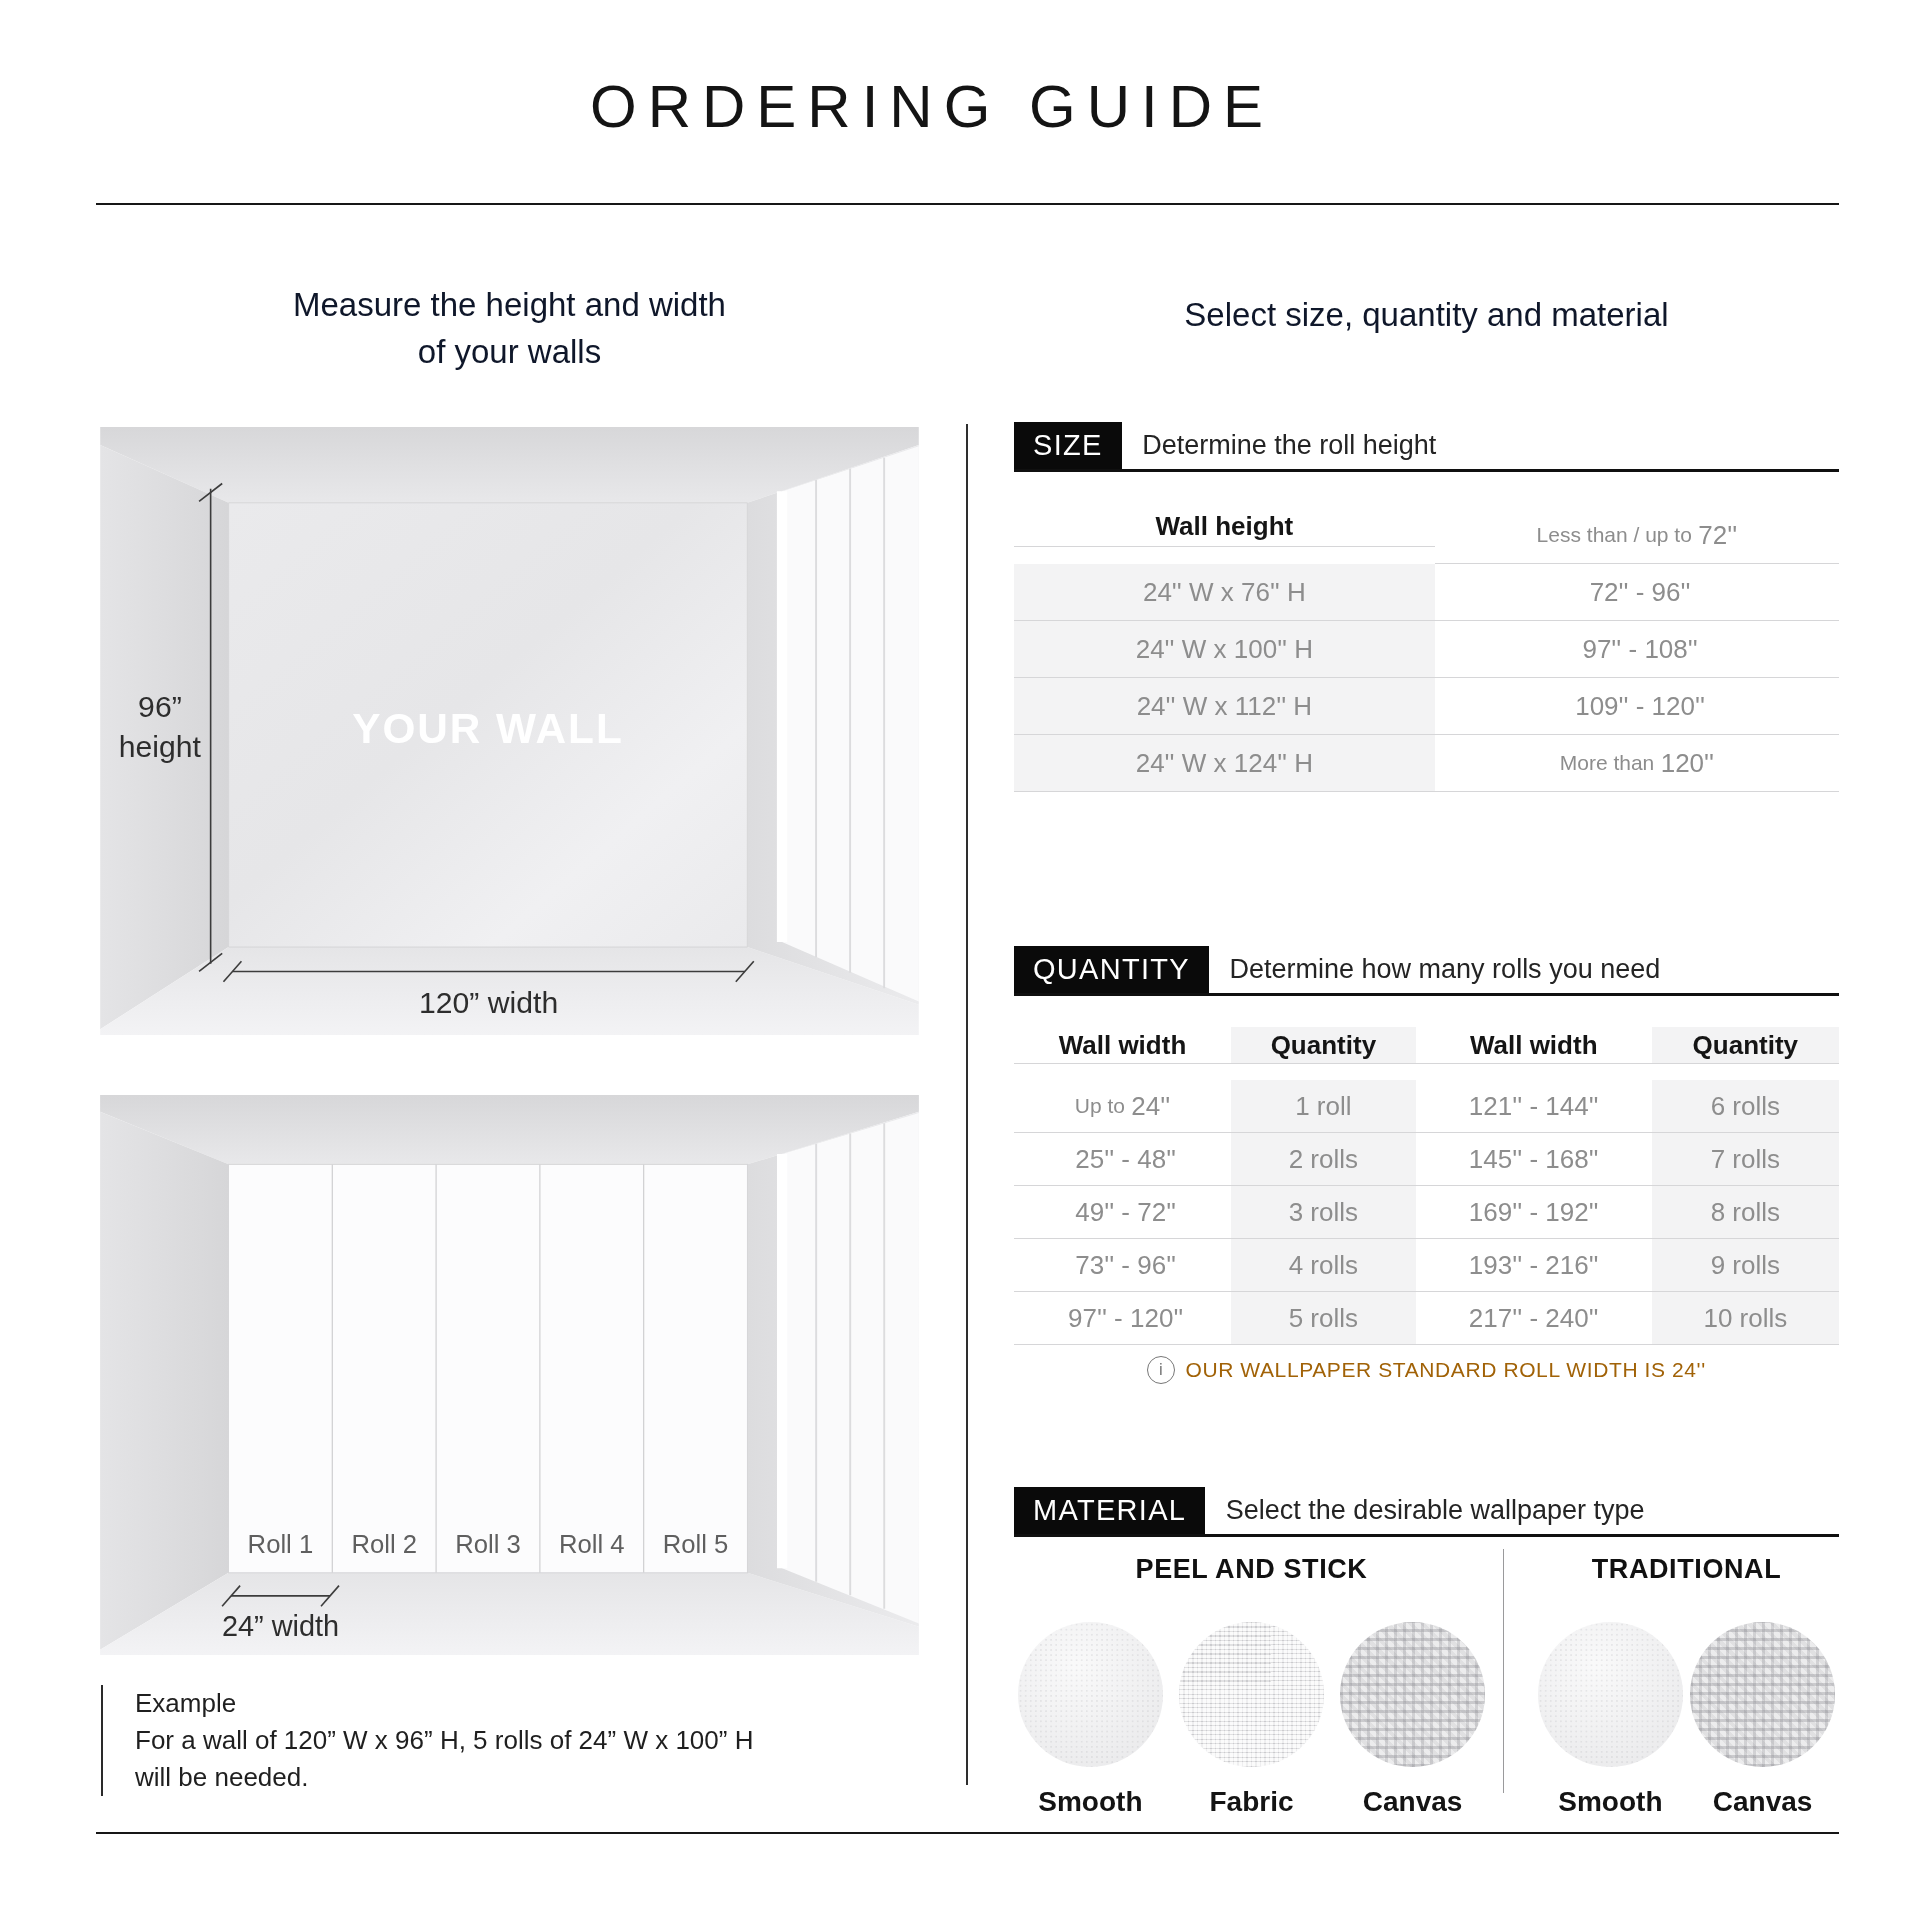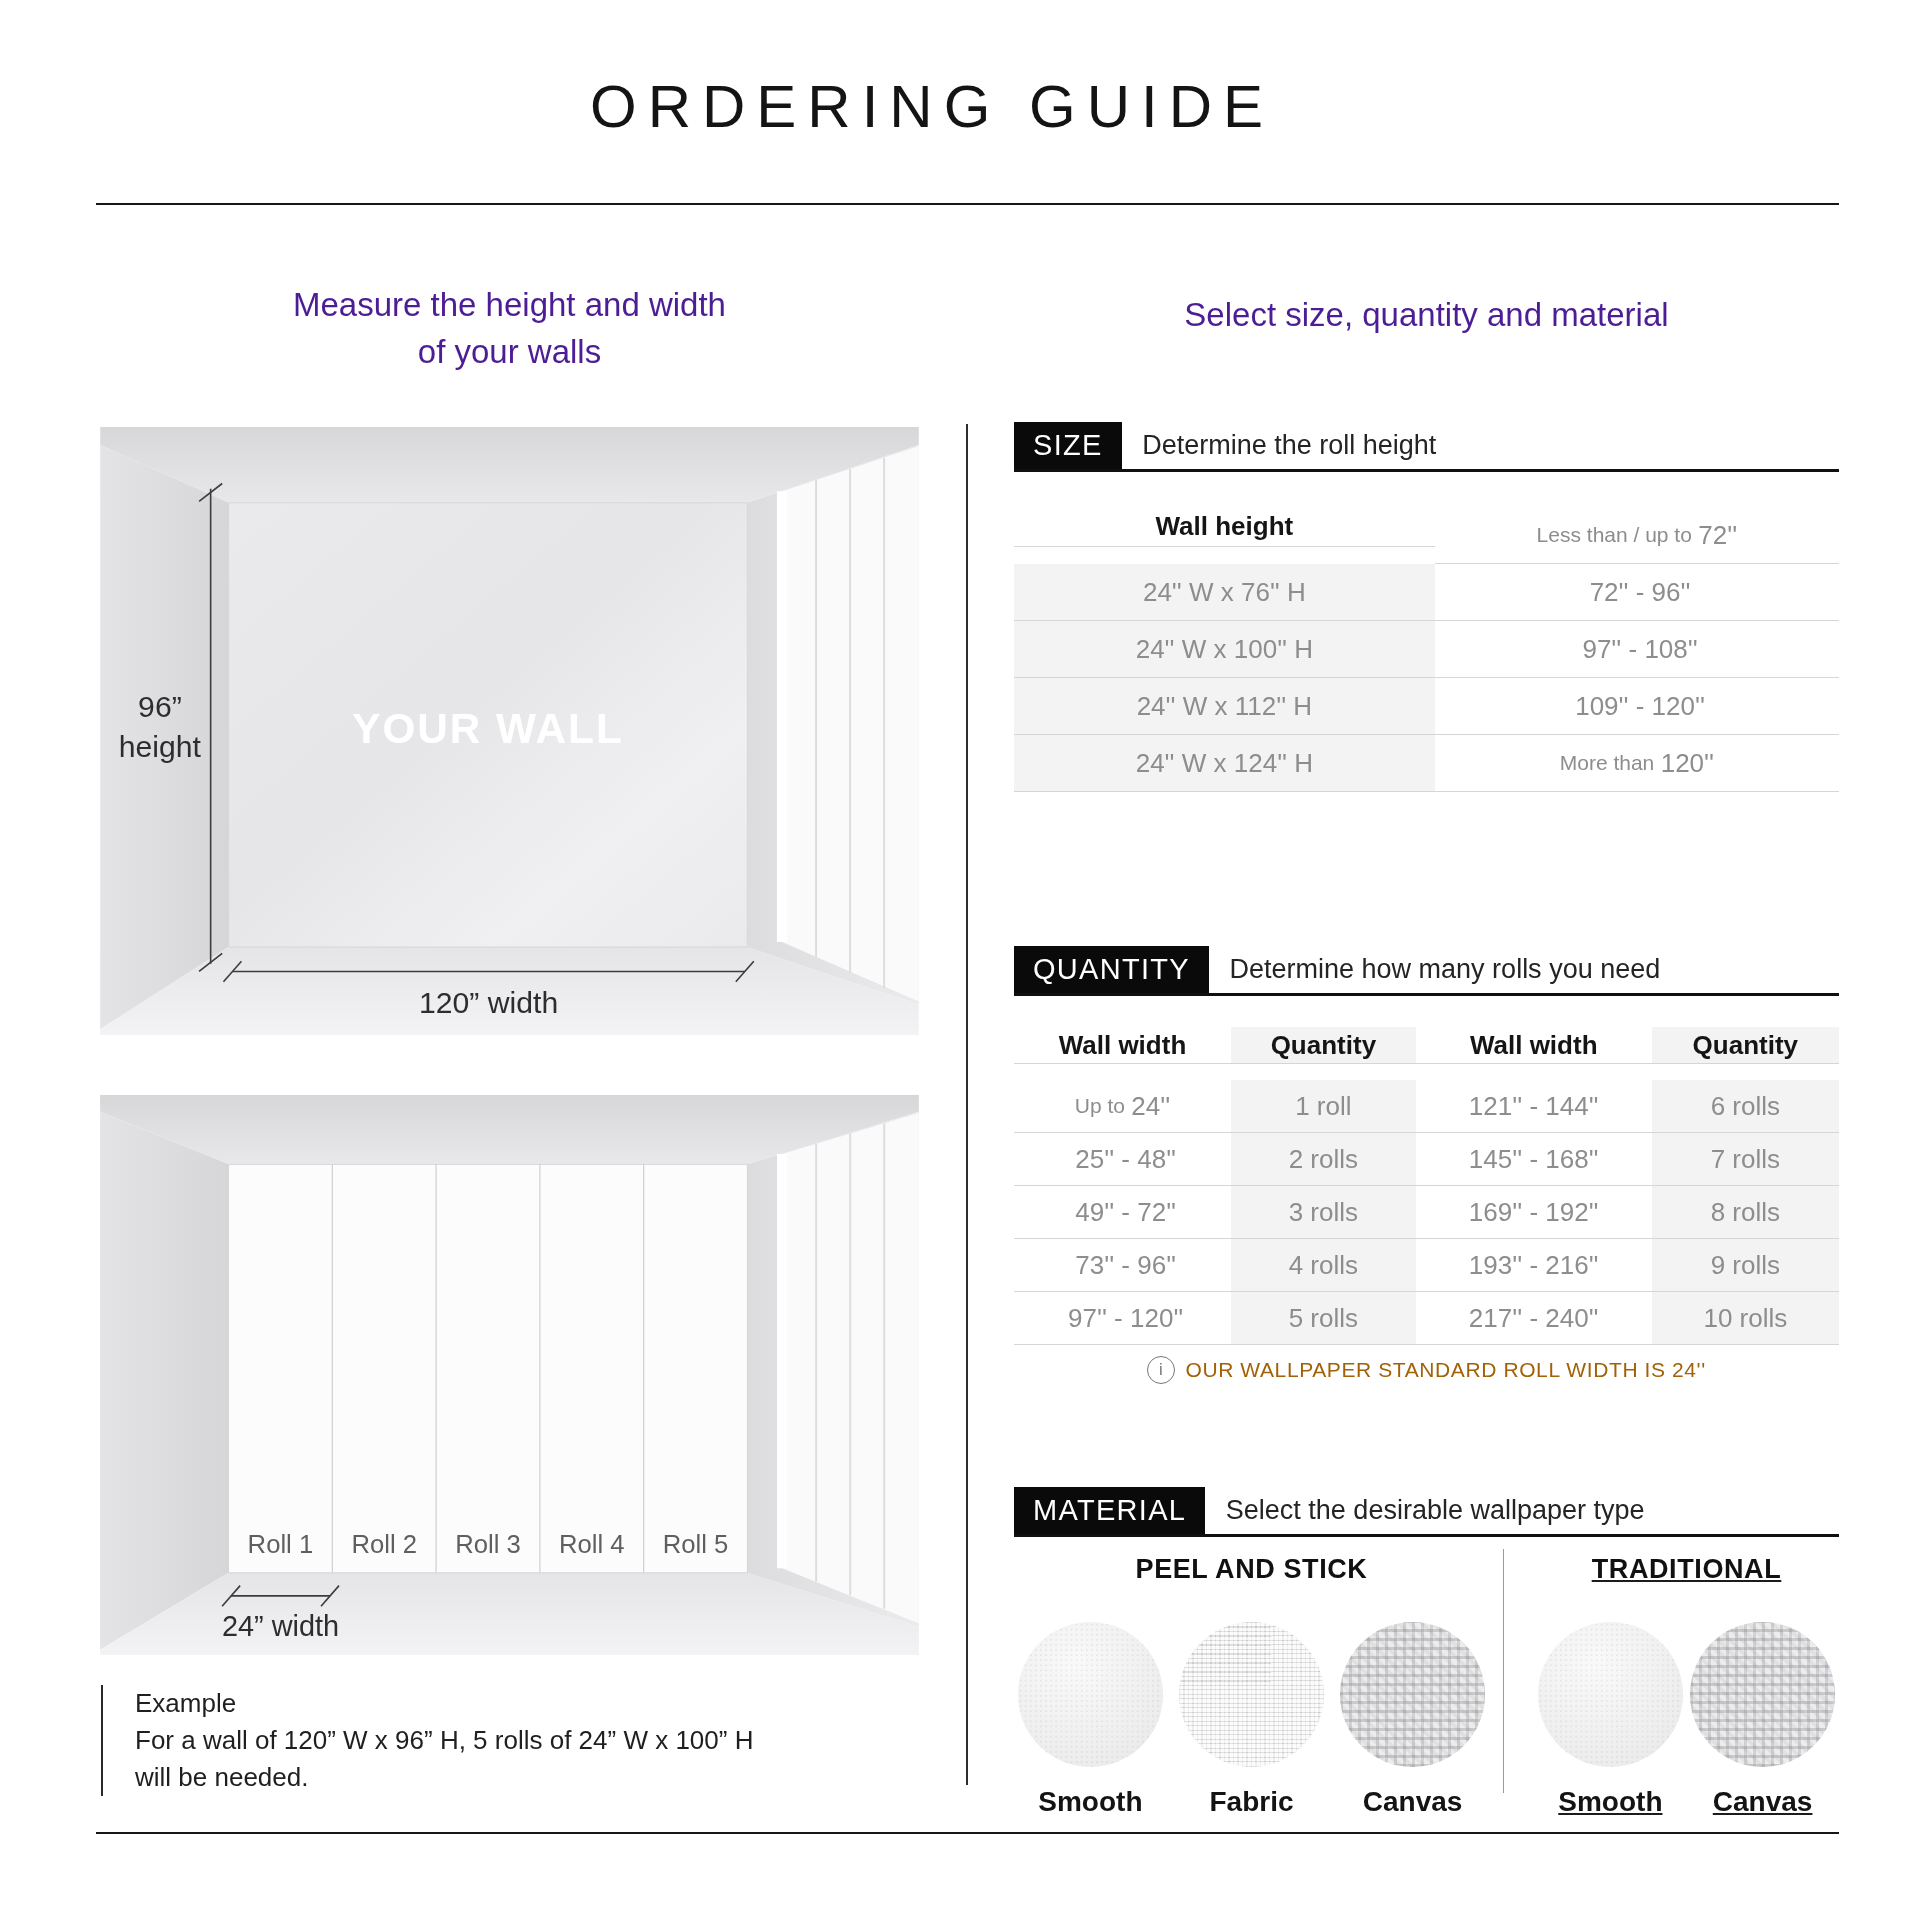--- a/index.html
+++ b/index.html
@@ -12,21 +12,21 @@
   
   .page-title{
     top:72px;left:0;width:1864px;text-align:center;
     font-size:60px;font-weight:500;letter-spacing:11px;color:#141414;
   }
   .rule{background:#161616;height:1.9px;left:96px;width:1743px;}
   .rule-top{top:203px;}
   .rule-bottom{top:1832px;}
 
   
-  .col-heading{font-size:33px;font-weight:500;color:#4c1d95;line-height:1.42;text-align:center;}
+  .col-heading{font-size:33px;font-weight:500;color:#0f172a;line-height:1.42;text-align:center;}
   .left-heading{top:282px;left:100px;width:819px;}
   .right-heading{top:292px;left:1014px;width:825px;}
 
   
   .center-divider{left:966px;top:424px;width:1.9px;height:1361px;background:#2e2e2e;}
 
   
   .room{display:block;}
   .room-1{left:100px;top:427px;}
   .room-2{left:100px;top:1095px;}
@@ -82,21 +82,21 @@
     display:inline-flex;align-items:center;justify-content:center;
     width:26px;height:26px;border:1.9px solid #777;border-radius:50%;
     font-size:16.7px;color:#777;font-weight:500;flex:0 0 auto;
   }
   .info-icon::after{content:"i";}
 
   
   .material-groups{top:1554px;left:1014px;width:825px;display:flex;}
   .mat-group{display:flex;flex-direction:column;}
   .mat-group.g1{width:475px;}
-  .mat-group.g2{width:305px;margin-left:auto;text-decoration:underline;}
+  .mat-group.g2{width:305px;margin-left:auto;}
   .mat-title{text-align:center;font-size:27px;font-weight:700;letter-spacing:0.6px;color:#111;}
   .swatch-row{display:flex;justify-content:space-between;margin-top:37px;padding:0 3.9px;}
   .swatch{display:flex;flex-direction:column;align-items:center;width:145px;}
   .swatch-circle{width:145px;height:145px;border-radius:50%;}
   .swatch-label{margin-top:19px;font-size:28px;font-weight:700;color:#141414;}
   .mat-divider{left:1503px;top:1549px;width:1.3px;height:244px;background:#9a9a9c;}
 
   .tex-smooth{
     background-color:#efeff0;
     background-image:radial-gradient(rgba(165,165,170,.20) 0.8px, transparent 1.2px),

